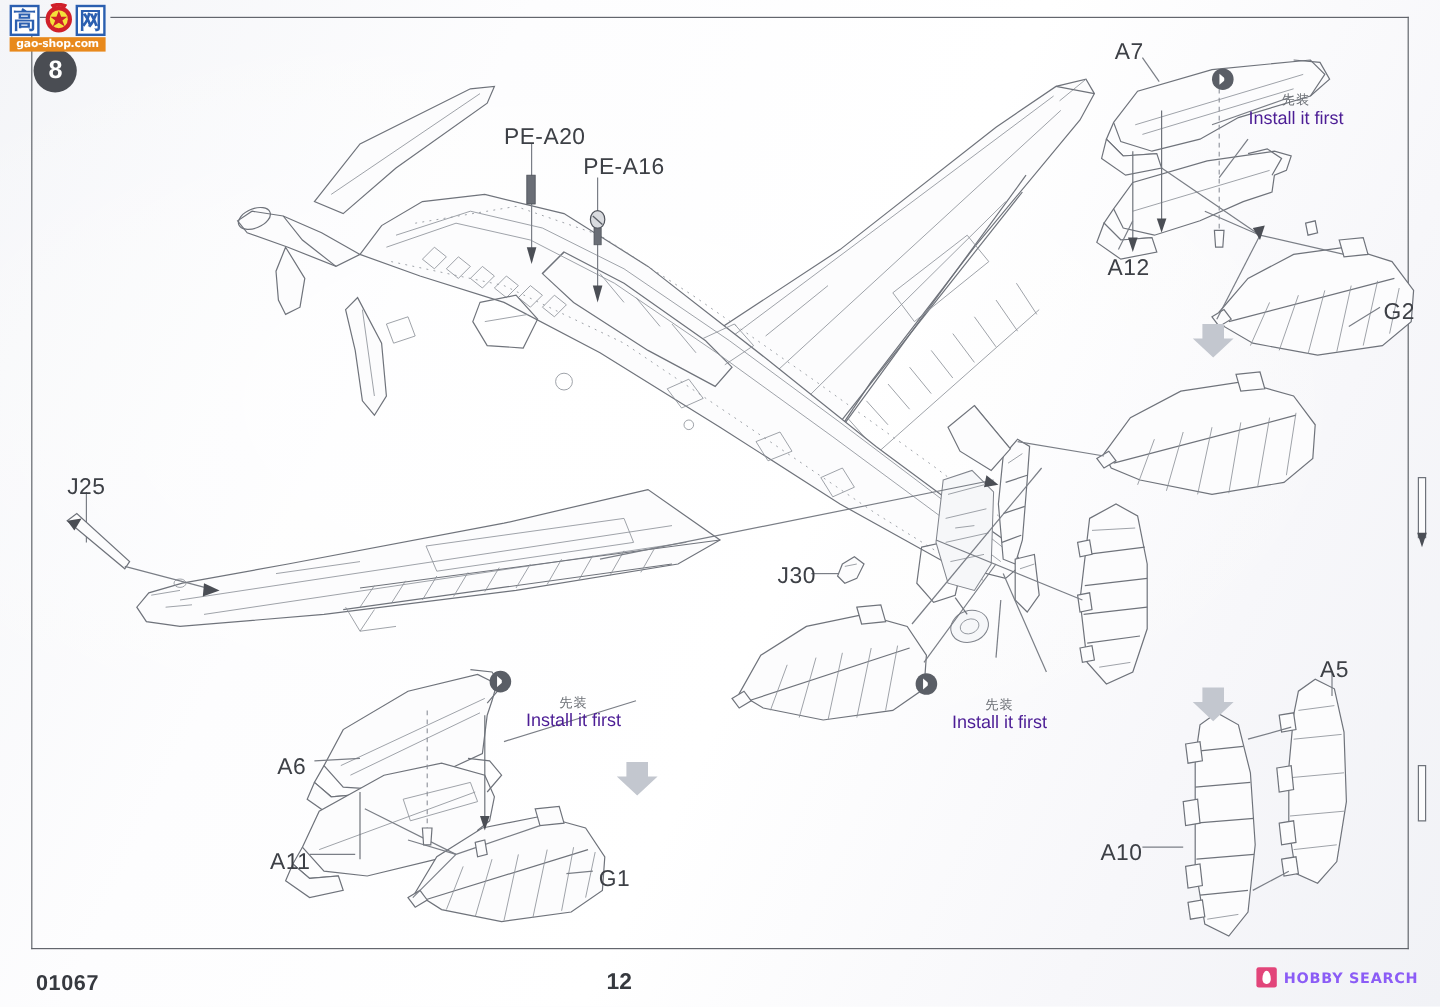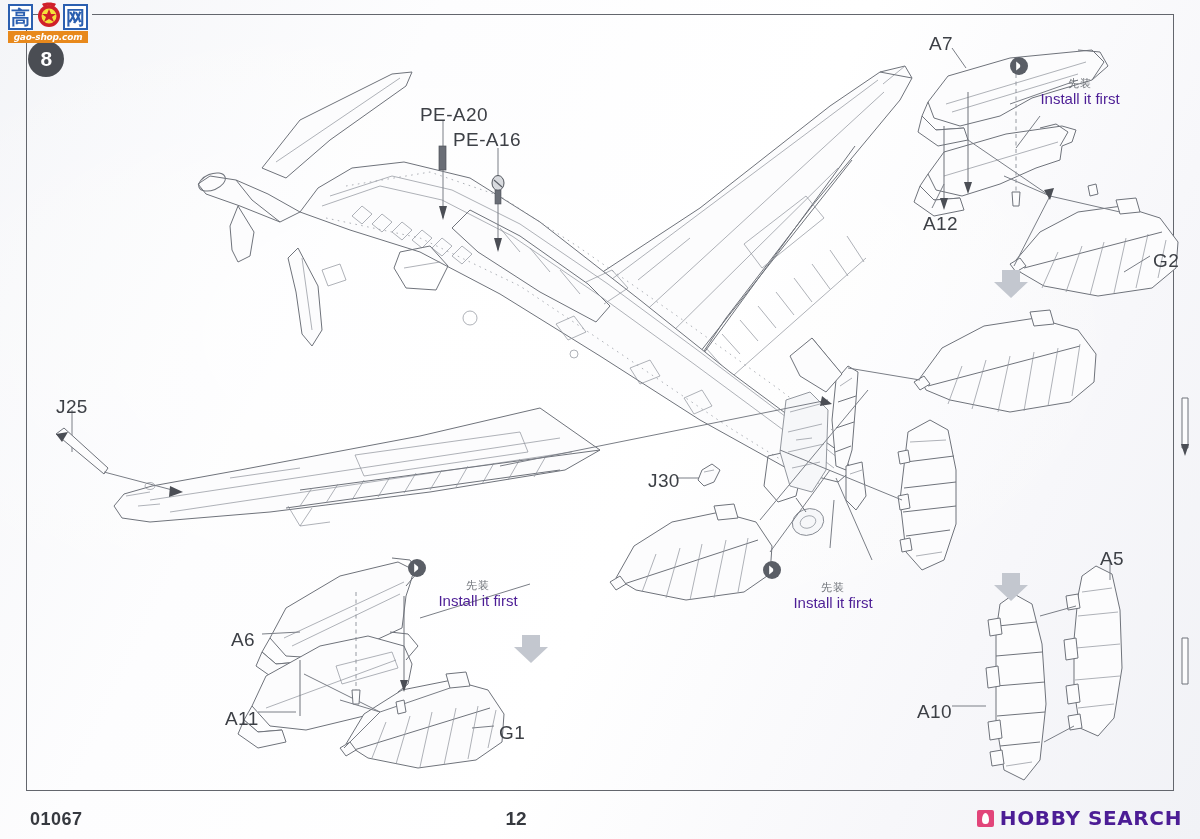--- a/index.html
+++ b/index.html
@@ -101,21 +101,20 @@
     width: 80px;
     height: 12px;
     background: #e8891c;
     color: #ffffff;
     font-size: 9px;
     line-height: 12px;
     text-align: center;
     font-weight: bold;
     letter-spacing: -0.2px;
     font-family: "DejaVu Sans", sans-serif;
-    font-style: italic;
   }
 
   
   #step-badge {
     position: absolute;
     left: 28px;
     top: 41px;
     width: 36px;
     height: 36px;
     border-radius: 50%;
@@ -204,22 +203,22 @@
     content: "";
     position: absolute;
     left: 5px;
     top: 3px;
     width: 7px;
     height: 11px;
     background: #ffffff;
     border-radius: 50% 50% 45% 45% / 62% 62% 38% 38%;
   }
   #hobby-text {
-    color: #4c1d95;
-    font-size: 20px;
+    color: #8b5cf6;
+    font-size: 12px;
     font-weight: bold;
     letter-spacing: 0.6px;
     font-family: "DejaVu Sans", sans-serif;
   }
 
   svg { display: block; }
   .dwg {
     position: absolute;
     left: 0;
     top: 0;
@@ -613,21 +612,21 @@
         <path d="M6,2 C9,0 17,0 20,2 L18,5 C15,3 11,3 8,5 Z" fill="#d0202a"></path>
       </svg>
     </div>
     <div class="wm-box" id="wm-char3">网</div>
     <div id="wm-url">gao-shop.com</div>
   </div>
 
   <div id="step-badge">8</div>
 
   <div class="part-label" style="left:420px; top:104px;">PE-A20</div>
-  <div class="part-label" style="left:453px; top:129px;">PE-A16</div>
+  <div class="part-label" style="left:486px; top:129px;">PE-A16</div>
   <div class="part-label" style="left:56px;  top:396px;">J25</div>
   <div class="part-label" style="left:648px; top:470px;">J30</div>
   <div class="part-label" style="left:929px; top:33px;">A7</div>
   <div class="part-label" style="left:923px; top:213px;">A12</div>
   <div class="part-label" style="left:1153px;top:250px;">G2</div>
   <div class="part-label" style="left:231px; top:629px;">A6</div>
   <div class="part-label" style="left:225px; top:708px;">A11</div>
   <div class="part-label" style="left:499px; top:722px;">G1</div>
   <div class="part-label" style="left:1100px;top:548px;">A5</div>
   <div class="part-label" style="left:917px; top:701px;">A10</div>

